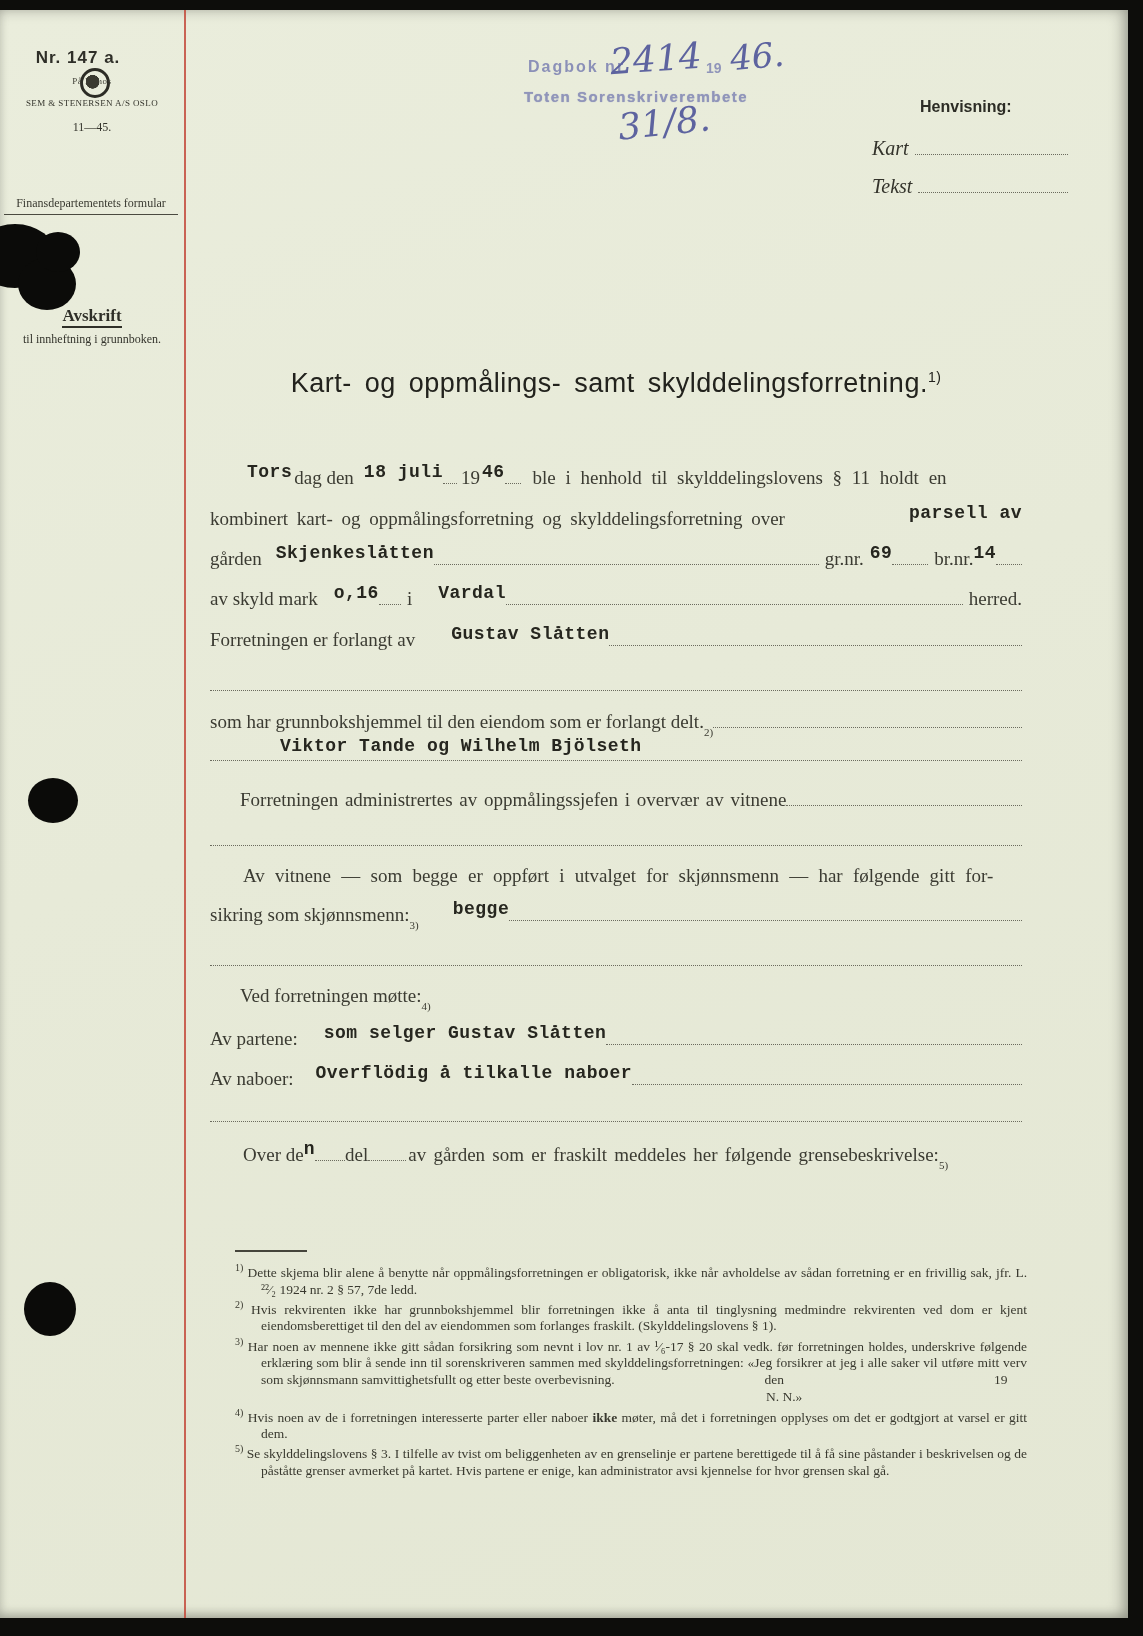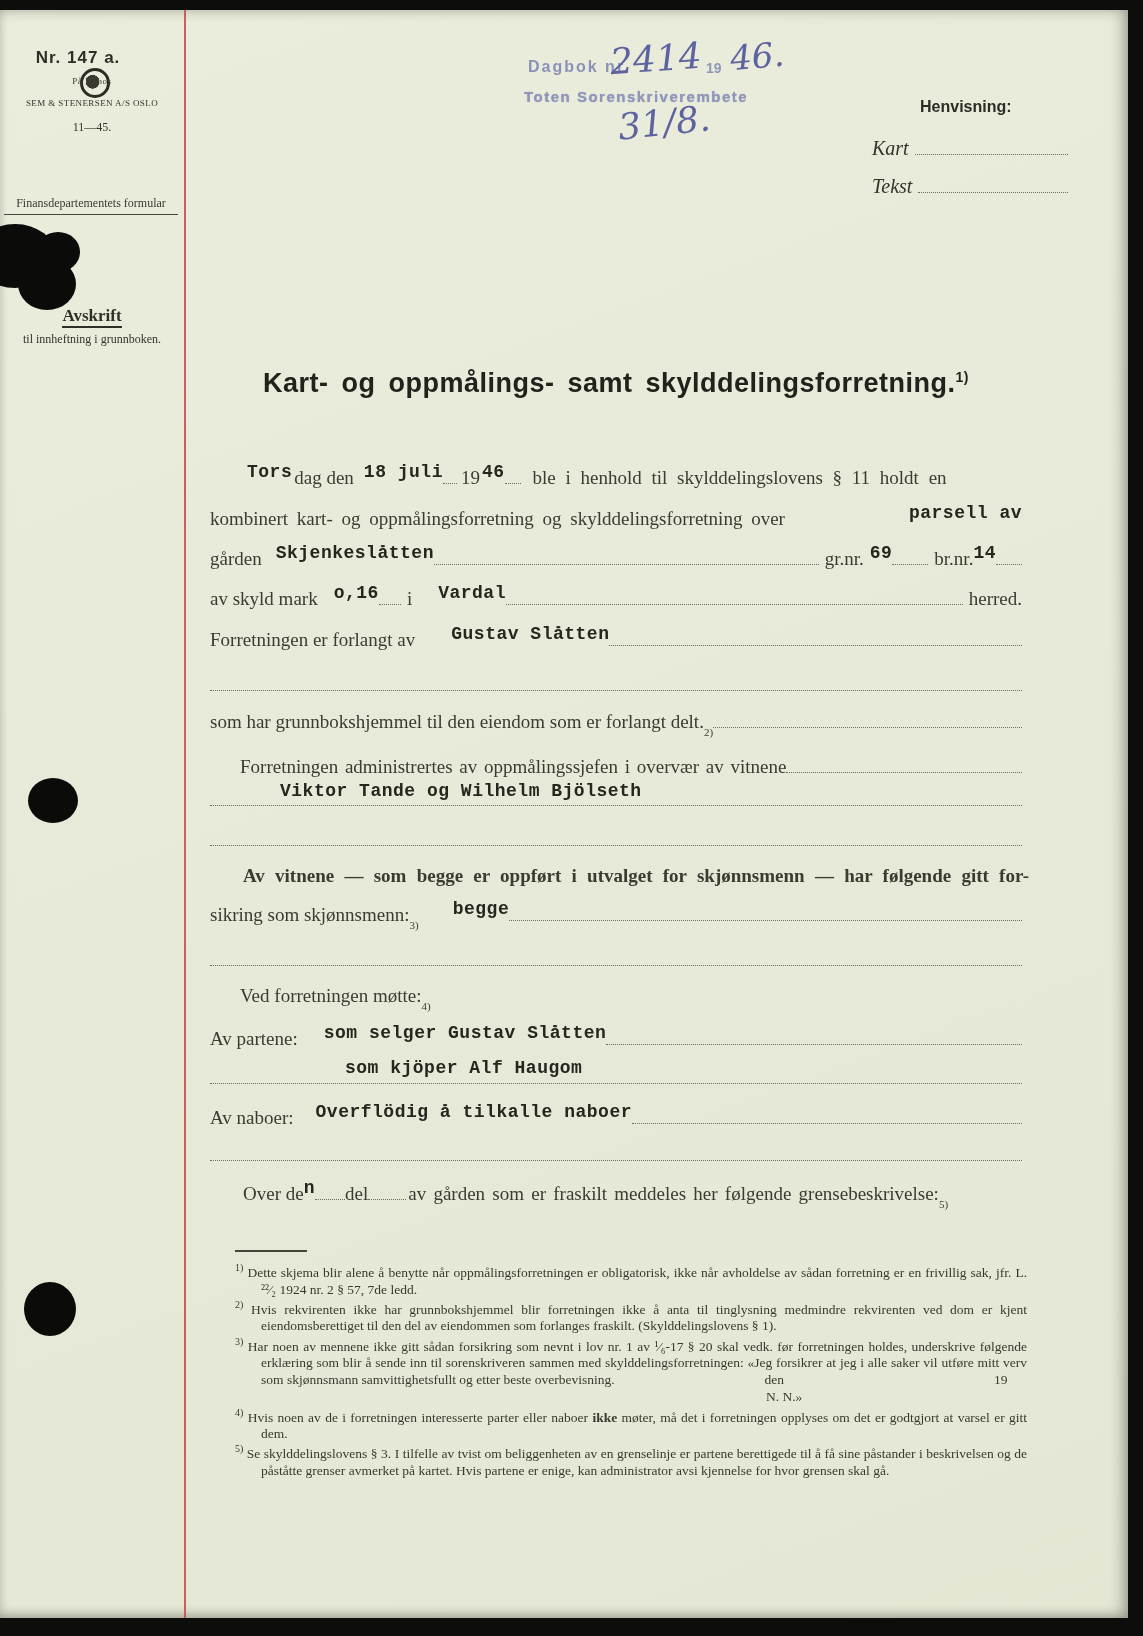--- a/index.html
+++ b/index.html
@@ -41,21 +41,21 @@
 
   
   .henv-h{position:absolute;left:920px;top:88px;font-family:"Liberation Sans","DejaVu Sans",sans-serif;
           font-weight:bold;font-size:16px;color:#2c2c25;}
   .henv-row{position:absolute;left:872px;width:196px;display:flex;align-items:flex-end;}
   .henv-row .lab{font-style:italic;font-size:20px;color:#33332b;line-height:1;}
   .henv-row .dots{flex:1;border-bottom:1.5px dotted #6b6b5e;margin:0 0 3px 6px;}
 
   
   .title{position:absolute;left:210px;top:358px;width:812px;text-align:center;
-         font-family:"Liberation Sans","DejaVu Sans",sans-serif;font-weight:bold;font-size:27px;
+         font-family:"Liberation Sans","DejaVu Sans",sans-serif;font-weight:normal;font-size:27px;
          letter-spacing:.5px;word-spacing:5px;color:#22221d;}
   .title sup{font-size:14px;}
 
   
   .form{position:absolute;left:210px;top:432px;width:812px;color:#3b3b32;font-size:19px;}
   .fr{display:flex;align-items:flex-end;}
   .fp{line-height:1.12;white-space:nowrap;}
   .ft{font-family:"Liberation Mono","DejaVu Sans Mono",monospace;font-weight:bold;font-size:18px;
       color:#26261f;letter-spacing:.5px;line-height:1.1;white-space:nowrap;}
   .fd{flex:1;border-bottom:1.5px dotted #6b6b5e;margin-bottom:4px;}
@@ -174,36 +174,36 @@
       <div class="row-line" style="height:45px;">
           <span class="line"></span>
         </div>
 
       <div class="fr" style="height:37px;">
         <span class="fp">som har grunnbokshjemmel til den eiendom som er forlangt delt.</span>
           <sup class="ref">2)</sup>
         <span class="fd"></span>
       </div>
 
-      <div class="fr" style="height:45px;">
-        <span class="fp" style="margin-left:30px;word-spacing:2px;">Forretningen administrertes av oppmålingssjefen i overvær av vitnene</span>
-        <span class="fd"></span>
-      </div>
-
       <div class="fr row-line" style="height:33px;">
         <span class="line"></span>
         <span class="ft" style="margin-left:70px;margin-bottom:8px;">Viktor Tande  og Wilhelm Bjölseth</span>
       </div>
 
+      <div class="fr" style="height:45px;">
+        <span class="fp" style="margin-left:30px;word-spacing:2px;">Forretningen administrertes av oppmålingssjefen i overvær av vitnene</span>
+        <span class="fd"></span>
+      </div>
+
       <div class="row-line" style="height:40px;">
           <span class="line"></span>
         </div>
 
       <div class="fr" style="height:36px;">
-        <span class="fp" style="margin-left:33px;word-spacing:5.5px;font-weight:bold;">Av vitnene — som begge er oppført i utvalget for skjønnsmenn — har følgende gitt for-</span>
+        <span class="fp" style="margin-left:33px;word-spacing:5.5px;">Av vitnene — som begge er oppført i utvalget for skjønnsmenn — har følgende gitt for-</span>
       </div>
 
       <div class="fr" style="height:39px;">
         <span class="fp">sikring som skjønnsmenn:</span>
           <sup class="ref">3)</sup>
         <span class="ft raise" style="margin-left:34px;">begge</span>
         <span class="fd"></span>
       </div>
 
       <div class="row-line" style="height:45px;">
@@ -214,24 +214,20 @@
         <span class="fp" style="margin-left:30px;">Ved forretningen møtte:</span>
           <sup class="ref">4)</sup>
       </div>
 
       <div class="fr" style="height:43px;">
         <span class="fp">Av partene:</span>
         <span class="ft raise" style="margin-left:26px;">som selger Gustav Slåtten</span>
         <span class="fd"></span>
       </div>
 
-      <div class="fr row-line" style="height:39px;">
-        <span class="line"></span>
-        <span class="ft" style="margin-left:135px;margin-bottom:9px;">som kjöper Alf Haugom</span>
-      </div>
 
       <div class="fr" style="height:40px;">
         <span class="fp">Av naboer:</span>
         <span class="ft raise" style="margin-left:22px;">Overflödig  å tilkalle naboer</span>
         <span class="fd"></span>
       </div>
 
       <div class="row-line" style="height:37px;">
           <span class="line"></span>
         </div>

